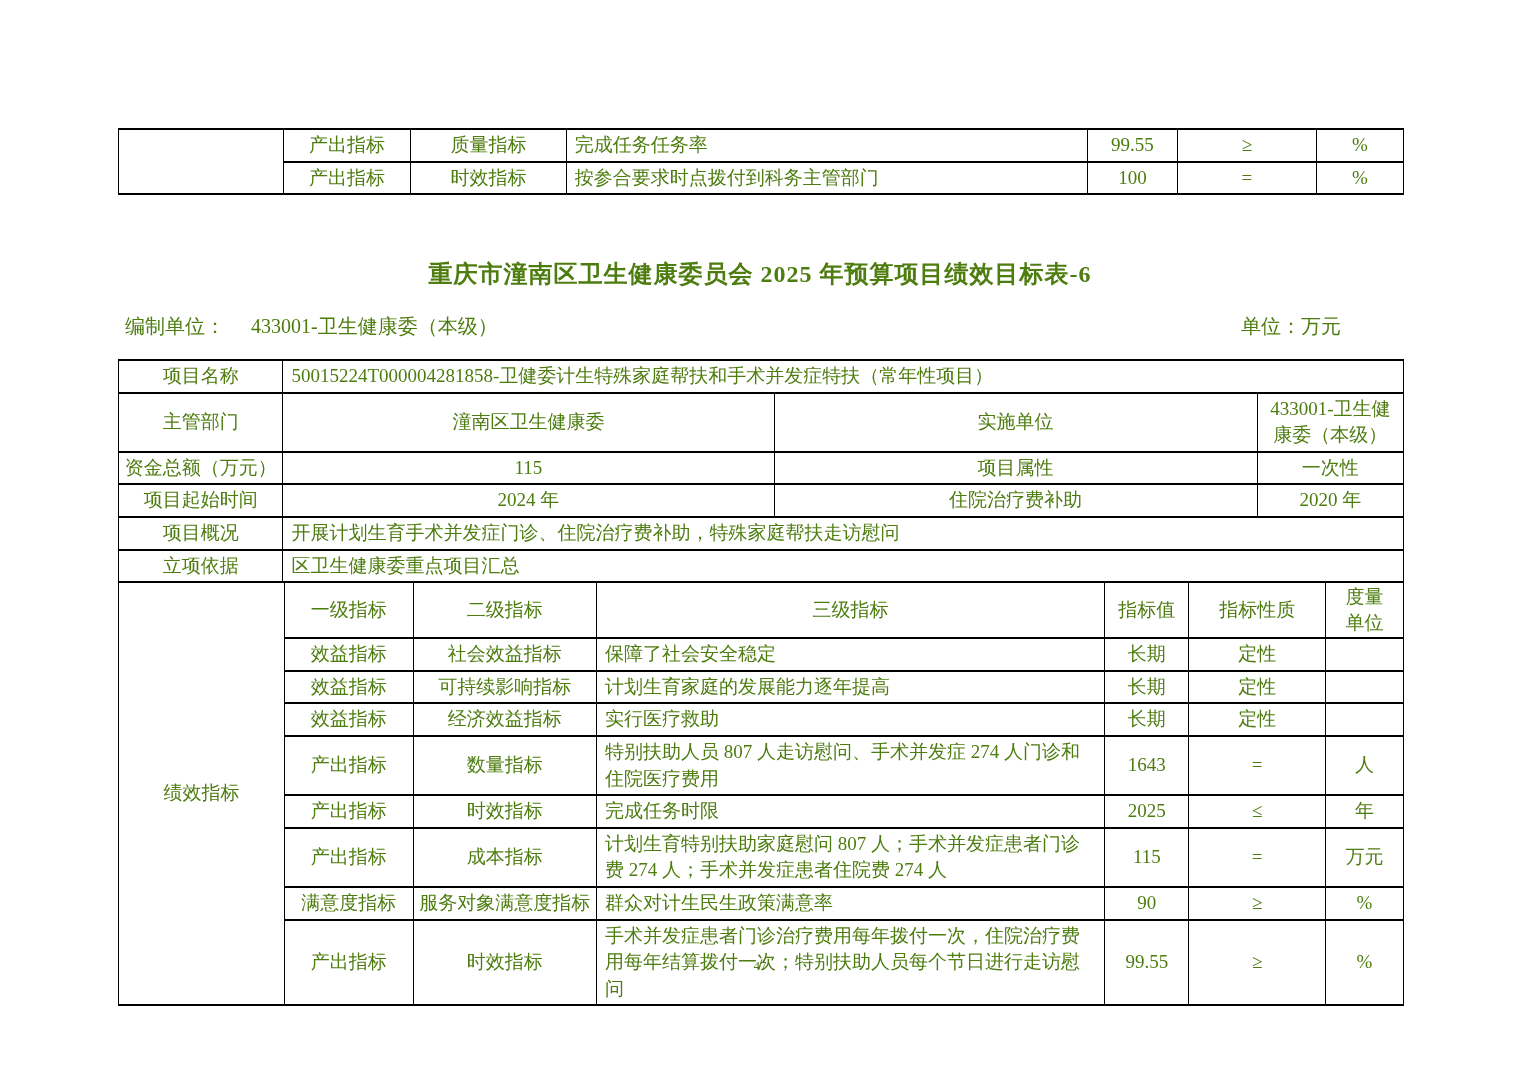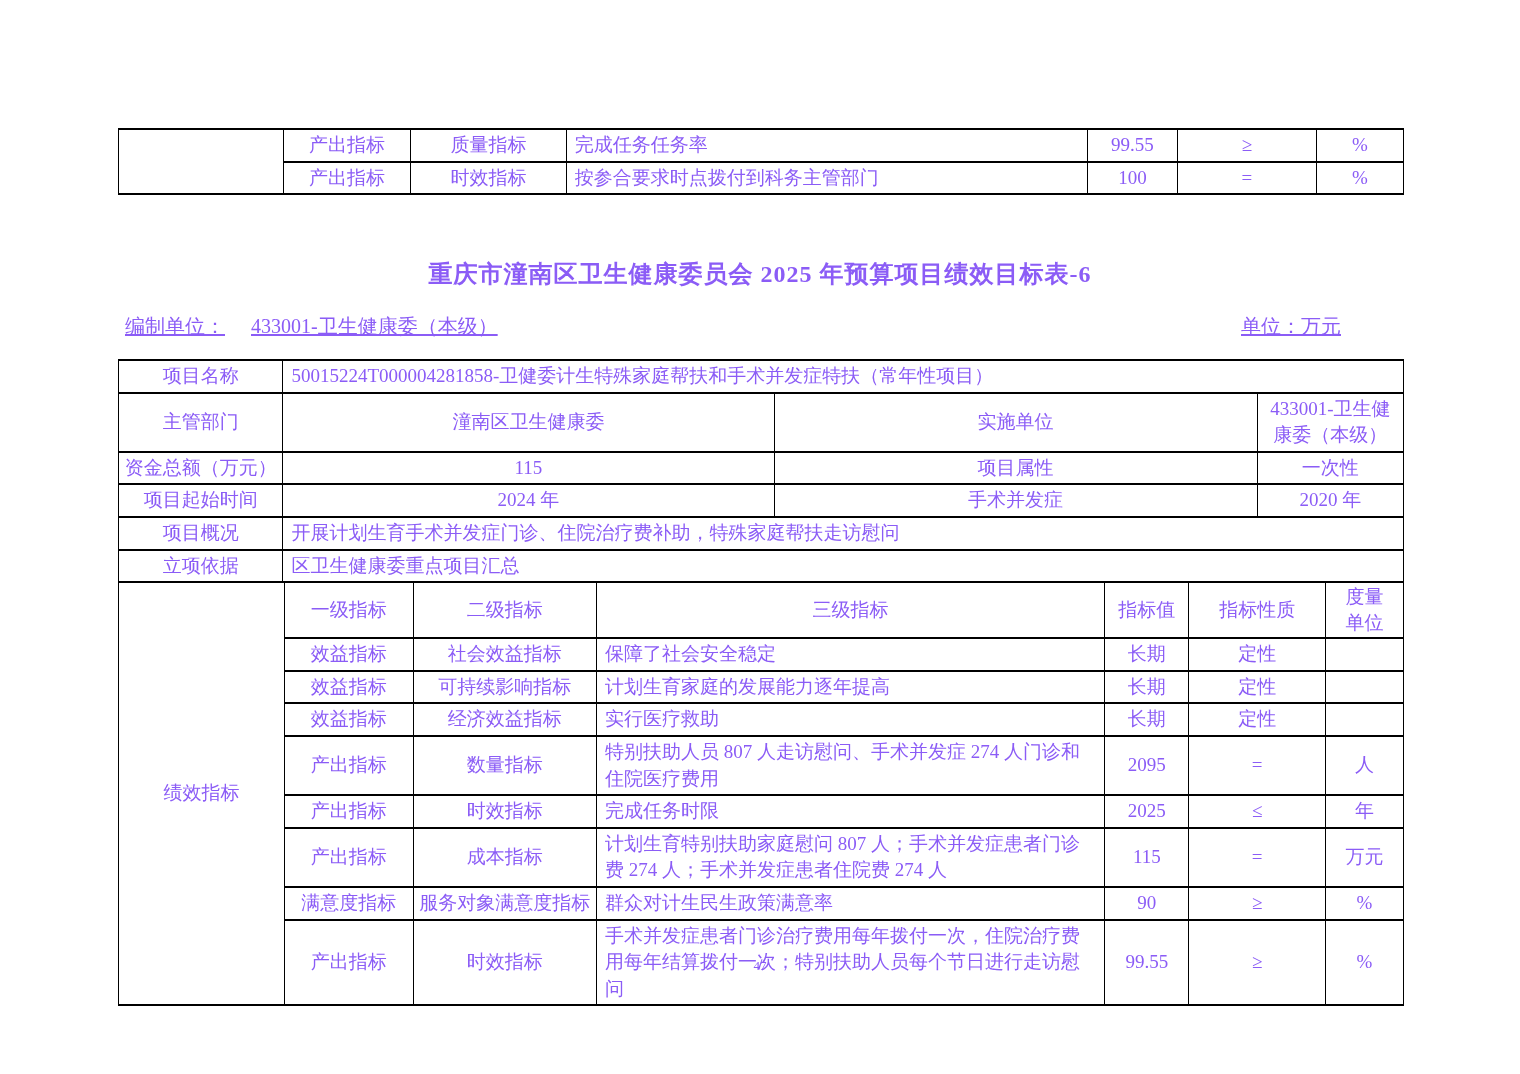--- a/index.html
+++ b/index.html
@@ -1,21 +1,21 @@
 <!DOCTYPE html>
 <html><head>
 <meta charset="utf-8">
 <style>
   html,body{margin:0;padding:0;background:#e8e8e8;}
   .page{
     position:relative;
     width:1520px;height:1074px;
     background:#ffffff;
     font-family:"Liberation Serif","DejaVu Serif",serif;
-    color:#8b5cf6;
+    color:#4d7c0f;
     overflow:hidden;
   }
   table{border-collapse:collapse;table-layout:fixed;width:1286px;}
   td{
     border:1px solid #000;
     border-top-width:2px;border-bottom-width:2px;
     font-size:19px;line-height:1.4;
     text-align:center;vertical-align:middle;
     padding:2px 4px;
     overflow:hidden;
@@ -27,21 +27,20 @@
   
   .doc-title{
     position:absolute;left:0;top:258px;width:100%;
     text-align:center;font-size:24px;font-weight:bold;
     letter-spacing:1px;white-space:nowrap;
   }
   .meta-row{
     position:absolute;left:125px;top:313px;width:1216px;
     display:flex;justify-content:space-between;align-items:flex-start;
     font-size:20px;
-    text-decoration:underline;
   }
   .meta-left .val{margin-left:26px;}
   
   .main-table-wrap{position:absolute;left:118px;top:359px;}
   .stack{margin-top:-2px;}
   .narrow{padding:0 14px;}
   .page-num{
     position:absolute;left:0;top:958px;width:100%;
     text-align:center;font-size:13px;
   }
@@ -114,21 +113,21 @@
       </tr>
       <tr style="height:28px;">
         <td>资金总额（万元）</td>
         <td>115</td>
         <td>项目属性</td>
         <td>一次性</td>
       </tr>
       <tr style="height:28px;">
         <td>项目起始时间</td>
         <td>2024 年</td>
-        <td>手术并发症</td>
+        <td>住院治疗费补助</td>
         <td>2020 年</td>
       </tr>
       <tr style="height:28px;">
         <td>项目概况</td>
         <td class="lft" colspan="3">开展计划生育手术并发症门诊、住院治疗费补助，特殊家庭帮扶走访慰问</td>
       </tr>
       <tr style="height:28px;">
         <td>立项依据</td>
         <td class="lft" colspan="3">区卫生健康委重点项目汇总</td>
       </tr>
@@ -176,21 +175,21 @@
         <td>经济效益指标</td>
         <td class="lft">实行医疗救助</td>
         <td>长期</td>
         <td>定性</td>
         <td></td>
       </tr>
       <tr style="height:54px;">
         <td>产出指标</td>
         <td>数量指标</td>
         <td class="lft">特别扶助人员 807 人走访慰问、手术并发症 274 人门诊和住院医疗费用</td>
-        <td>2095</td>
+        <td>1643</td>
         <td>=</td>
         <td>人</td>
       </tr>
       <tr style="height:28px;">
         <td>产出指标</td>
         <td>时效指标</td>
         <td class="lft">完成任务时限</td>
         <td>2025</td>
         <td>≤</td>
         <td>年</td>

